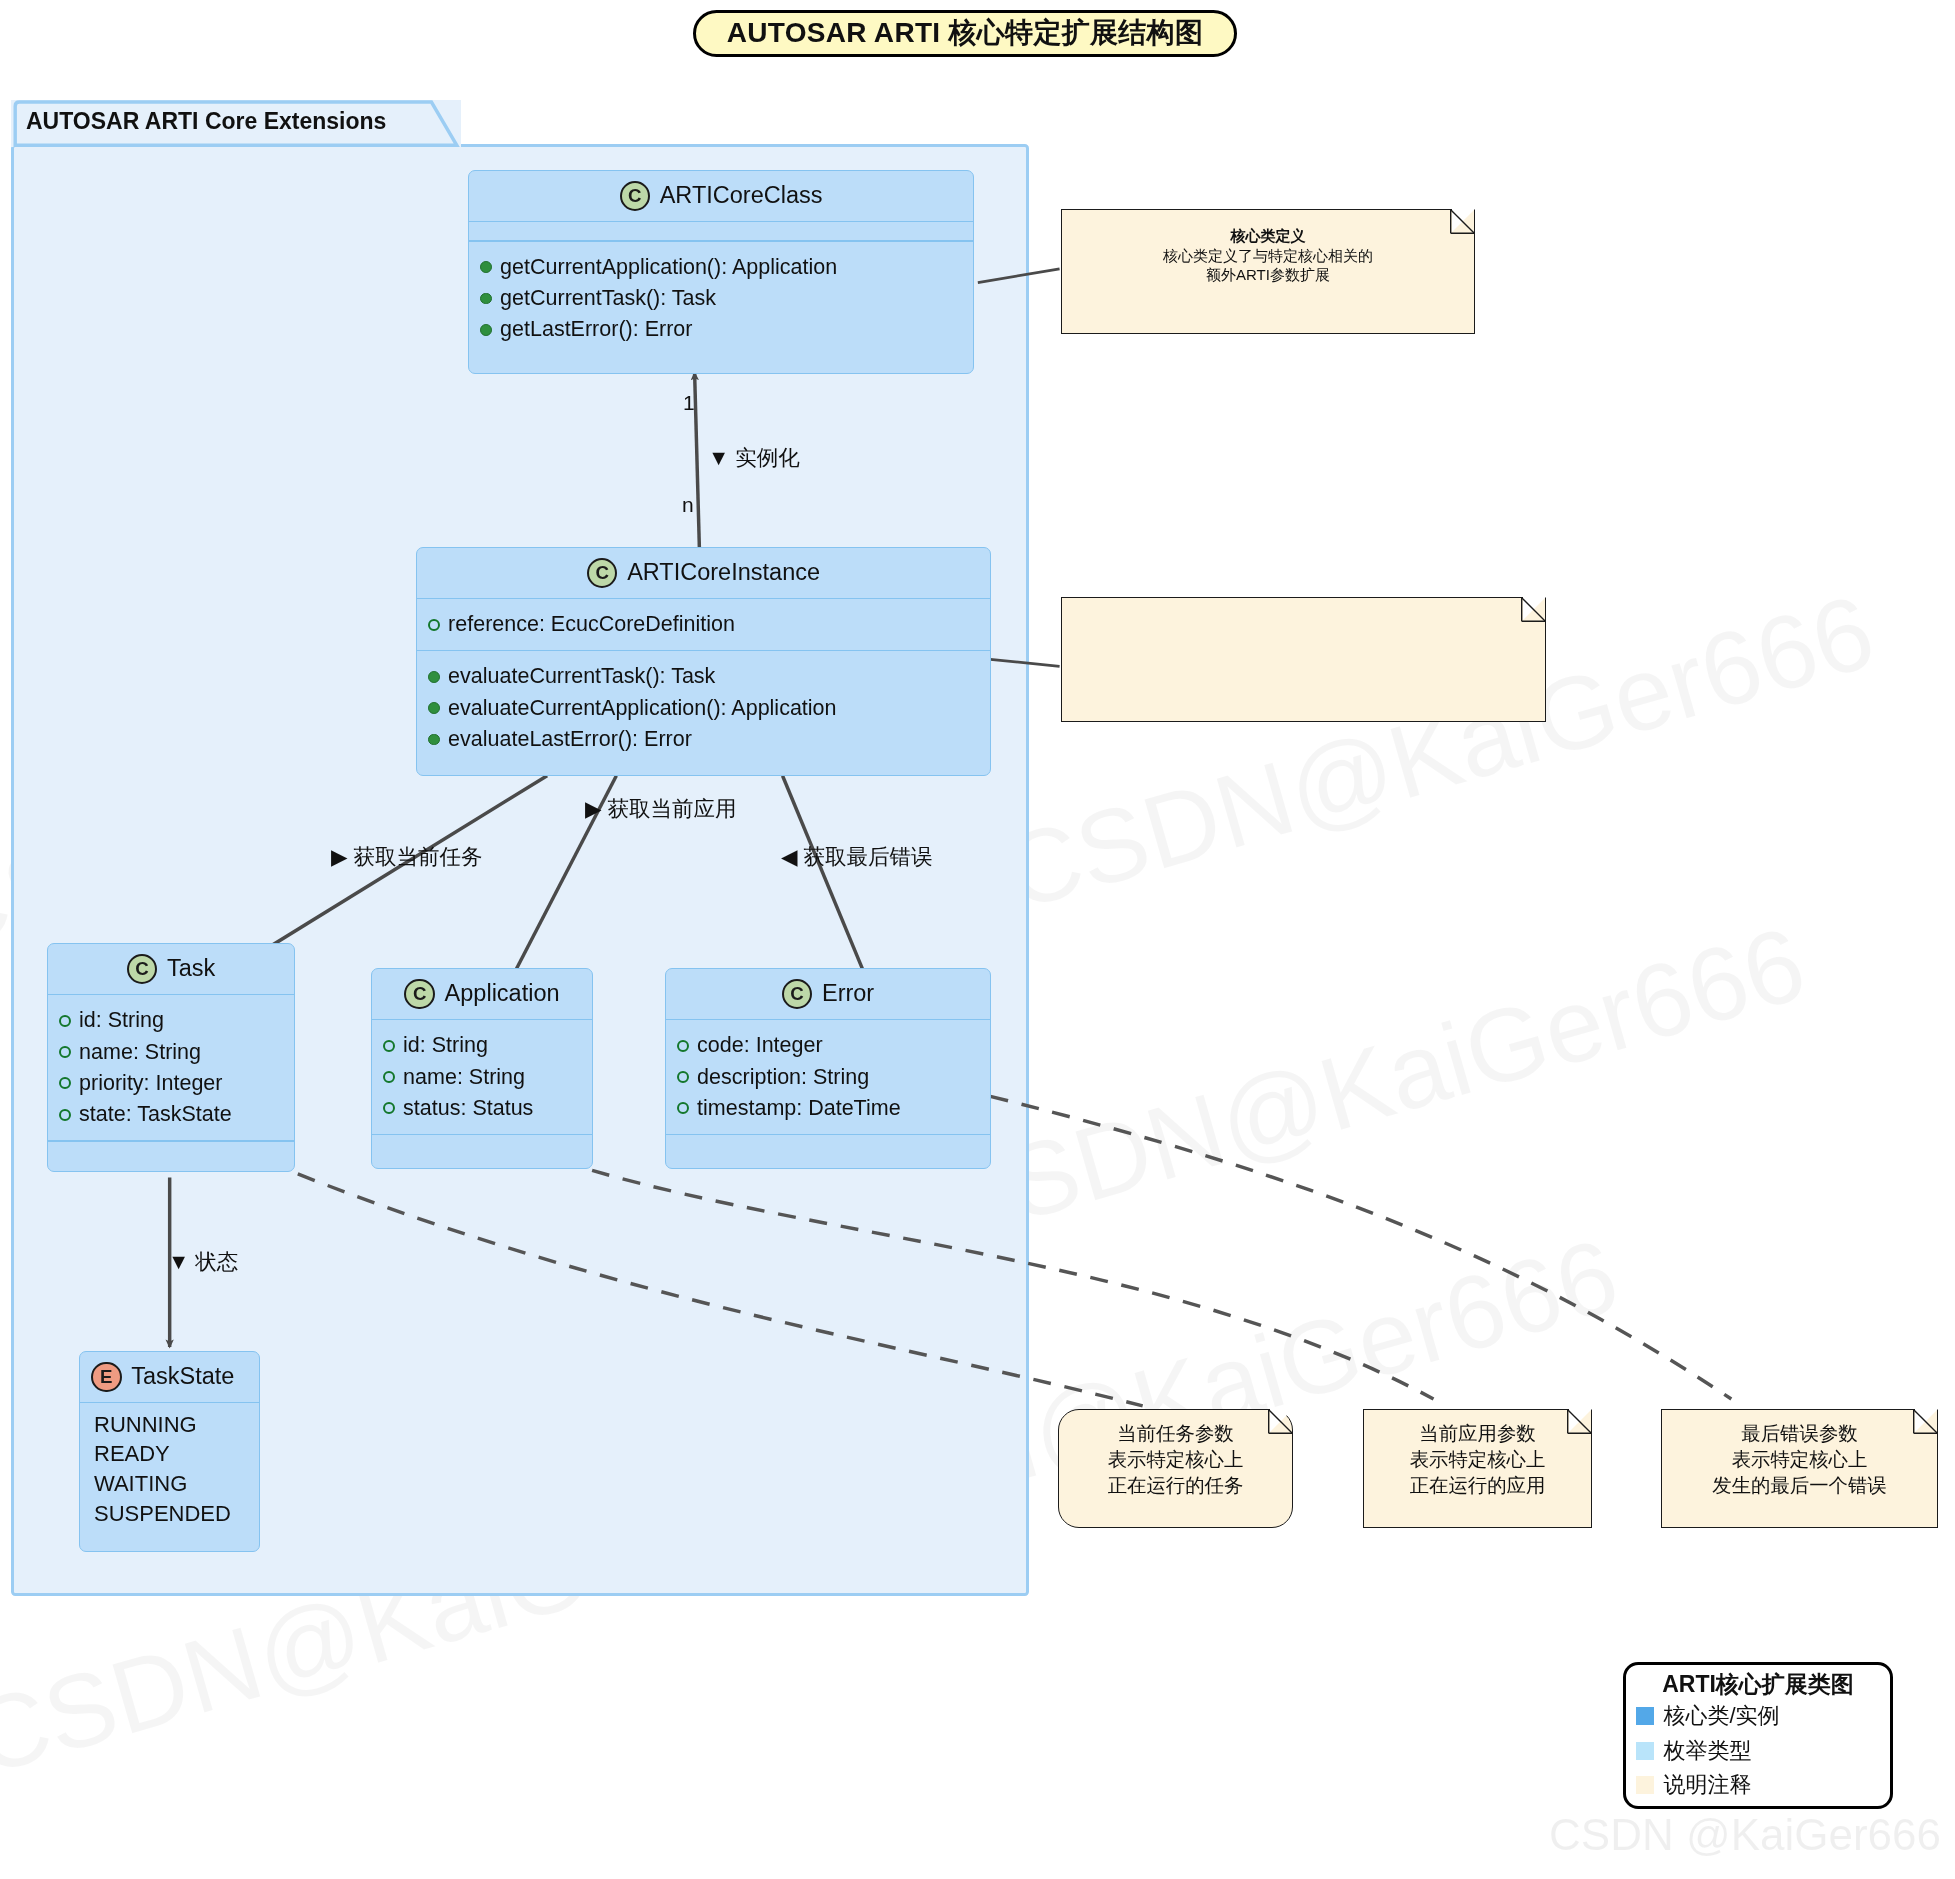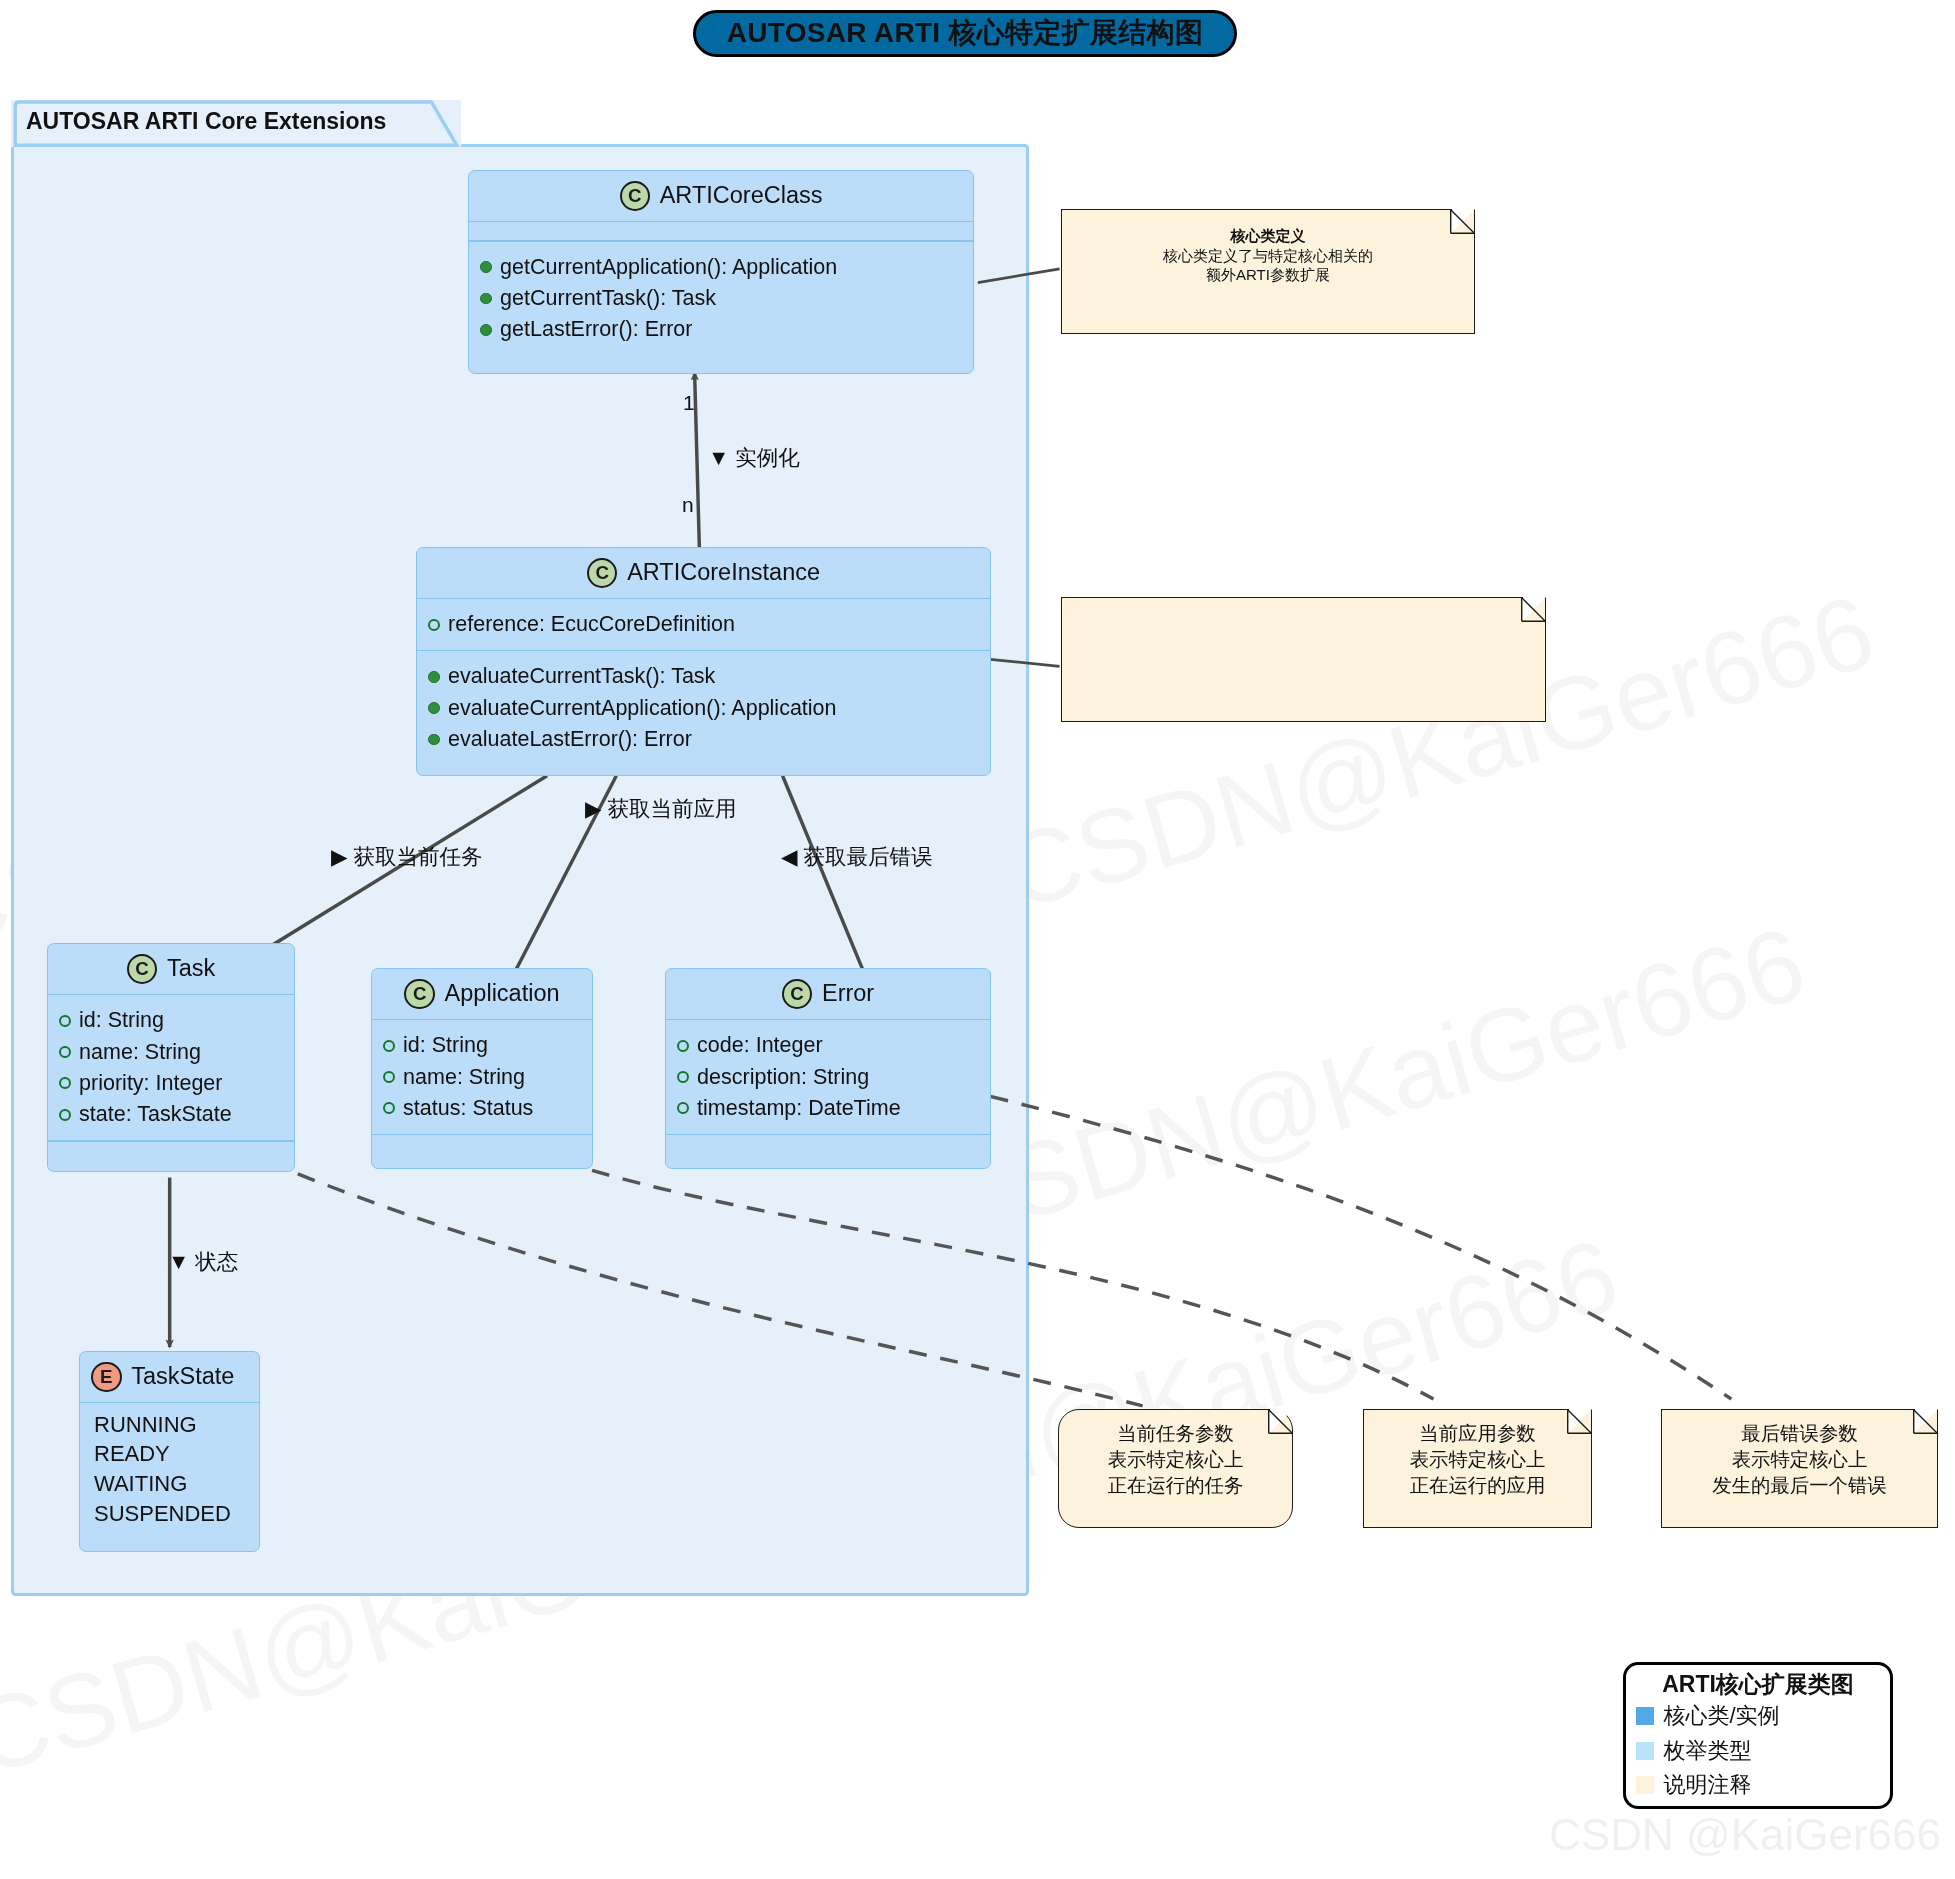--- a/index.html
+++ b/index.html
@@ -22,21 +22,21 @@
   .wm-d{left:-42px;top:1558px;transform:rotate(-16deg);}
   .wm-e{left:734px;top:1337px;transform:rotate(-16deg);}
   .wm-foot{
     position:absolute;right:14px;bottom:19.4px;color:#000;opacity:.06;
     font-size:44px;white-space:nowrap;pointer-events:none;user-select:none;
   }
 
   
   .title-pill{
     left:693px;top:9.7px;width:544px;height:47px;
-    background:#0369a1;border:3.5px solid #000;border-radius:23.5px;
+    background:#fef9c3;border:3.5px solid #000;border-radius:23.5px;
     display:flex;align-items:center;justify-content:center;
     box-sizing:border-box;z-index:40;
   }
   .title-pill span{
     font-size:28px;font-weight:bold;color:#111;letter-spacing:0.3px;
     font-family:"Liberation Sans",sans-serif;
   }
 
   
   .package{

